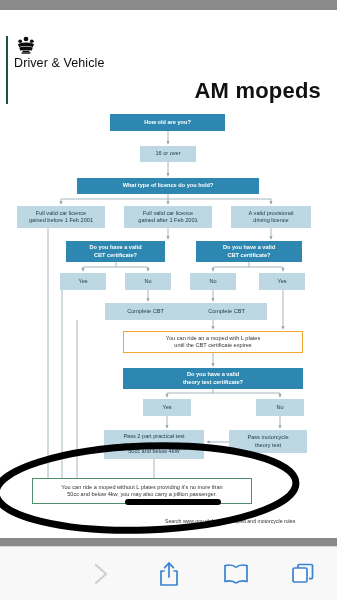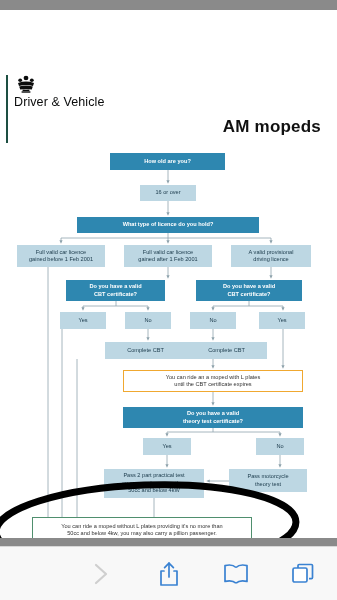--- a/index.html
+++ b/index.html
@@ -11,21 +11,21 @@
   }
   #root { position: relative; width: 337px; height: 600px; background: #fff; }
 
   
   .top-bar {
     position: absolute; left: 0; top: 0; width: 337px; height: 10px;
     background: #8a8a8a;
   }
   .page {
     position: absolute; left: 0; top: 10px; width: 337px; height: 528px;
-    background: #ffffff; overflow: hidden; margin-top: 39px;
+    background: #ffffff; overflow: hidden;
   }
   .bottom-gray {
     position: absolute; left: 0; top: 538px; width: 337px; height: 8px;
     background: #8a8a8a;
   }
   .toolbar {
     position: absolute; left: 0; top: 546px; width: 337px; height: 54px;
     background: #f8f8f8;
     border-top: 1px solid #d8d8d8;
     display: flex; align-items: center;
@@ -41,21 +41,21 @@
   .logo-bar {
     position: absolute; left: 0; top: 0; width: 2px; height: 68px; background: #1d4f42;
   }
   .crown { position: absolute; left: 8px; top: 0; width: 24px; height: 18px; }
   .logo-text {
     position: absolute; left: 8px; top: 20px;
     font-size: 12.5px; line-height: 15px; color: #0b0c0c; letter-spacing: 0.1px;
   }
   .title {
     position: absolute; right: 16px; top: 68px;
-    font-size: 17px; font-weight: bold; color: #111; letter-spacing: 0.2px;
+    font-size: 22px; font-weight: bold; color: #111; letter-spacing: 0.2px;
   }
 
   
   .chart { position: absolute; left: 0; top: 0; width: 337px; height: 528px; }
   .box {
     position: absolute;
     display: flex; align-items: center; justify-content: center;
     text-align: center;
     font-size: 5.6px; line-height: 7.4px;
     color: #1b3a4b;

